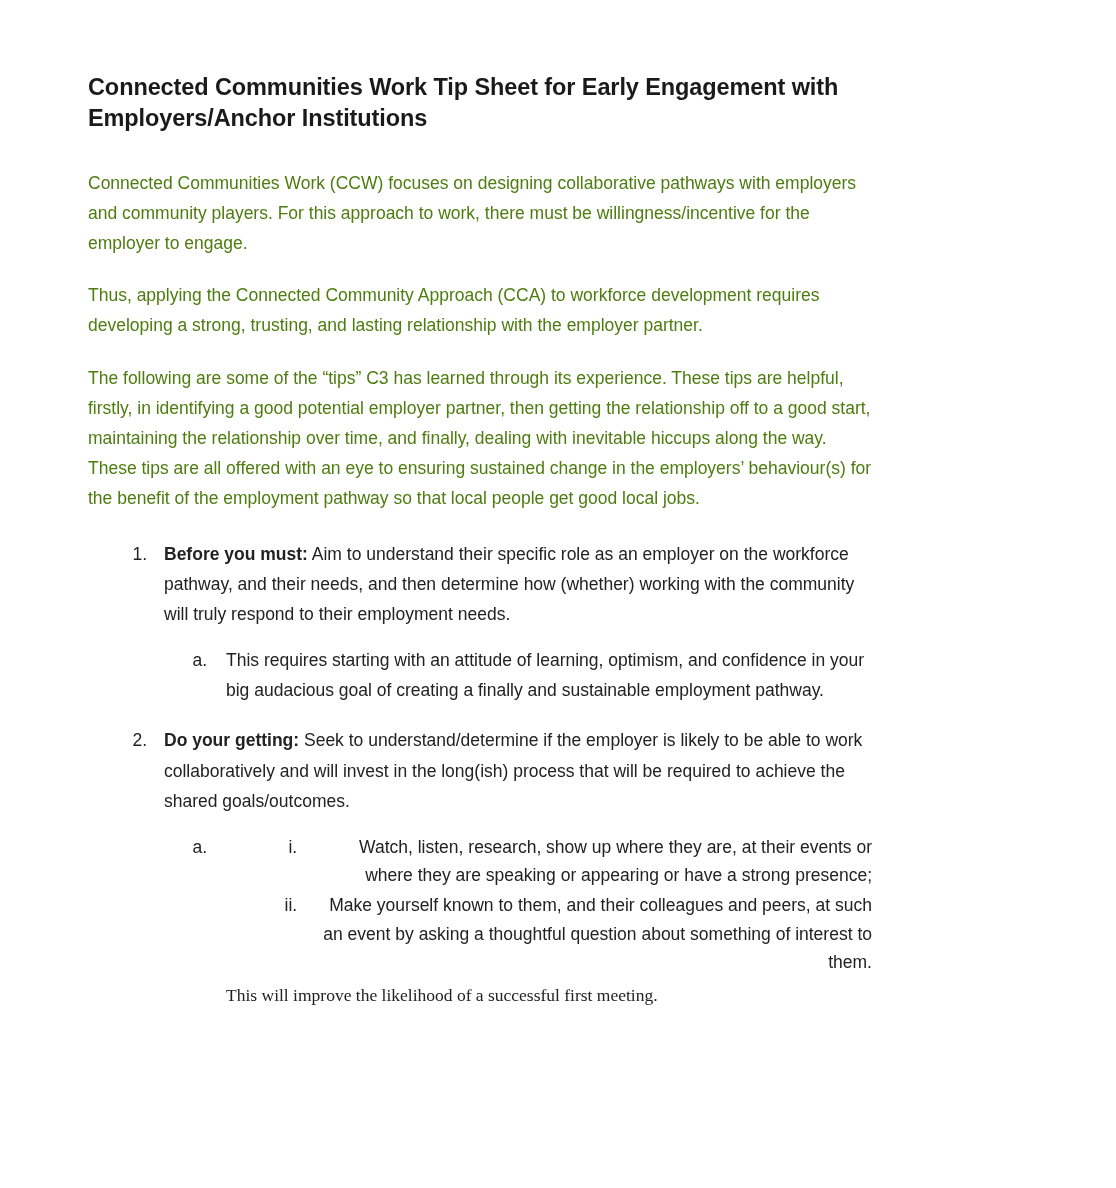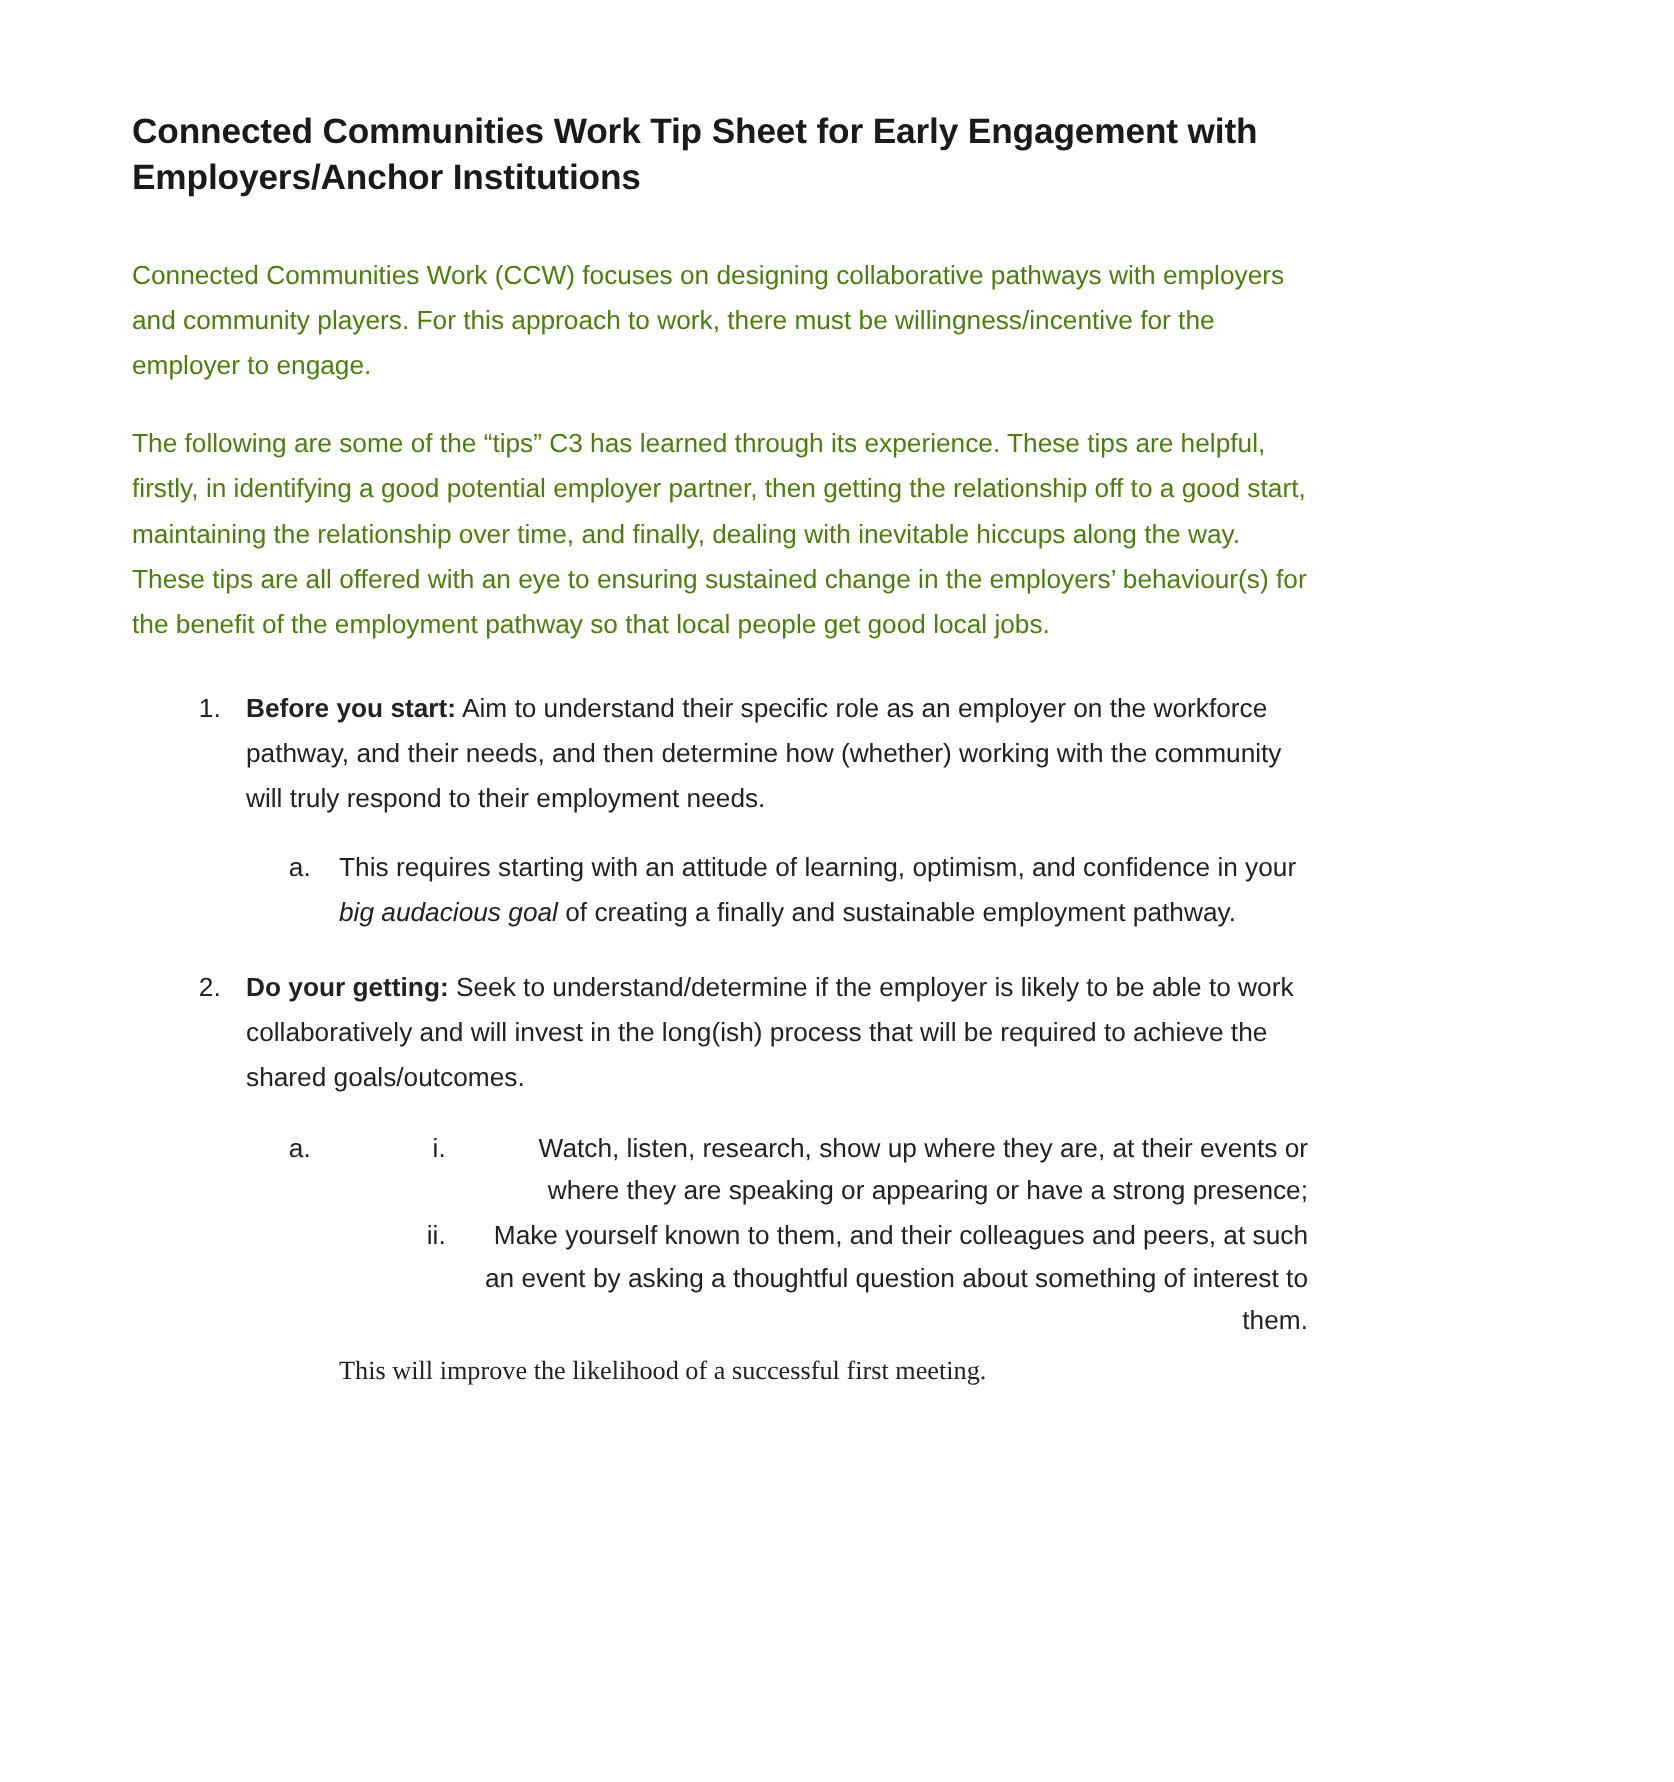--- a/index.html
+++ b/index.html
@@ -71,21 +71,20 @@
   ol.level3 > li {
     font-size: 17.5px;
     line-height: 1.62;
     padding-left: 14px;
     margin-bottom: 2px;
   }
   .bold {
     font-weight: bold;
   }
   .italic {
-    font-style: italic;
     margin-top: 40px;
   }
   .trailing-line {
     font-size: 17.5px;
     line-height: 1.72;
     margin: 4px 0 0 0;
     padding-left: 0px;
     font-family: Liberation Serif, serif;
   }
   li > .inner-text {
@@ -93,26 +92,27 @@
   }
 </style>
 </head>
 <body>
 
 <div class="page">
 
   <h1 class="doc-title"><span class="seg-a">Connected Communities Work Tip Sheet for </span><span class="seg-b">Early Engagement with Employers/Anchor Institutions</span></h1>
 
   <p class="para">Connected Communities Work (CCW) focuses on designing collaborative pathways with employers and community players.  For this approach to work, there must be willingness/incentive for the employer to engage.</p>
+  <p class="para">Thus, applying the Connected Community Approach (CCA) to workforce development requires developing a strong, trusting, and lasting relationship with the employer partner.</p>
   <p class="para">The following are some of the “tips” C3 has learned through its experience.  These tips are helpful, firstly, in identifying a good potential employer partner, then getting the relationship off to a good start, maintaining the relationship over time, and finally, dealing with inevitable hiccups along the way. These tips are all offered with an eye to ensuring sustained change in the employers’ behaviour(s) for the benefit of the employment pathway so that local people get good local jobs.</p>
 
   <ol class="level1">
 
     <li>
-      <span class="bold">Before you start:</span><span class="inner-text"> Aim to understand their specific role as an employer on the workforce pathway, and their needs, and then determine how (whether) working with the community will truly respond to their employment needs.</span>
+      <span class="bold">Before you must:</span><span class="inner-text"> Aim to understand their specific role as an employer on the workforce pathway, and their needs, and then determine how (whether) working with the community will truly respond to their employment needs.</span>
       <ol class="level2">
         <li><span>This requires starting with an attitude of learning, optimism, and confidence in your </span><span class="italic">big audacious goal</span><span> of creating a finally and sustainable employment pathway.</span></li>
       </ol>
     </li>
 
     <li>
       <span class="bold">Do your getting:</span><span class="inner-text"> Seek to understand/determine if the employer is likely to be able to work collaboratively and will invest in the long(ish) process that will be required to achieve the shared goals/outcomes.</span>
       <ol class="level2">
         <li>
           <ol class="level3">

